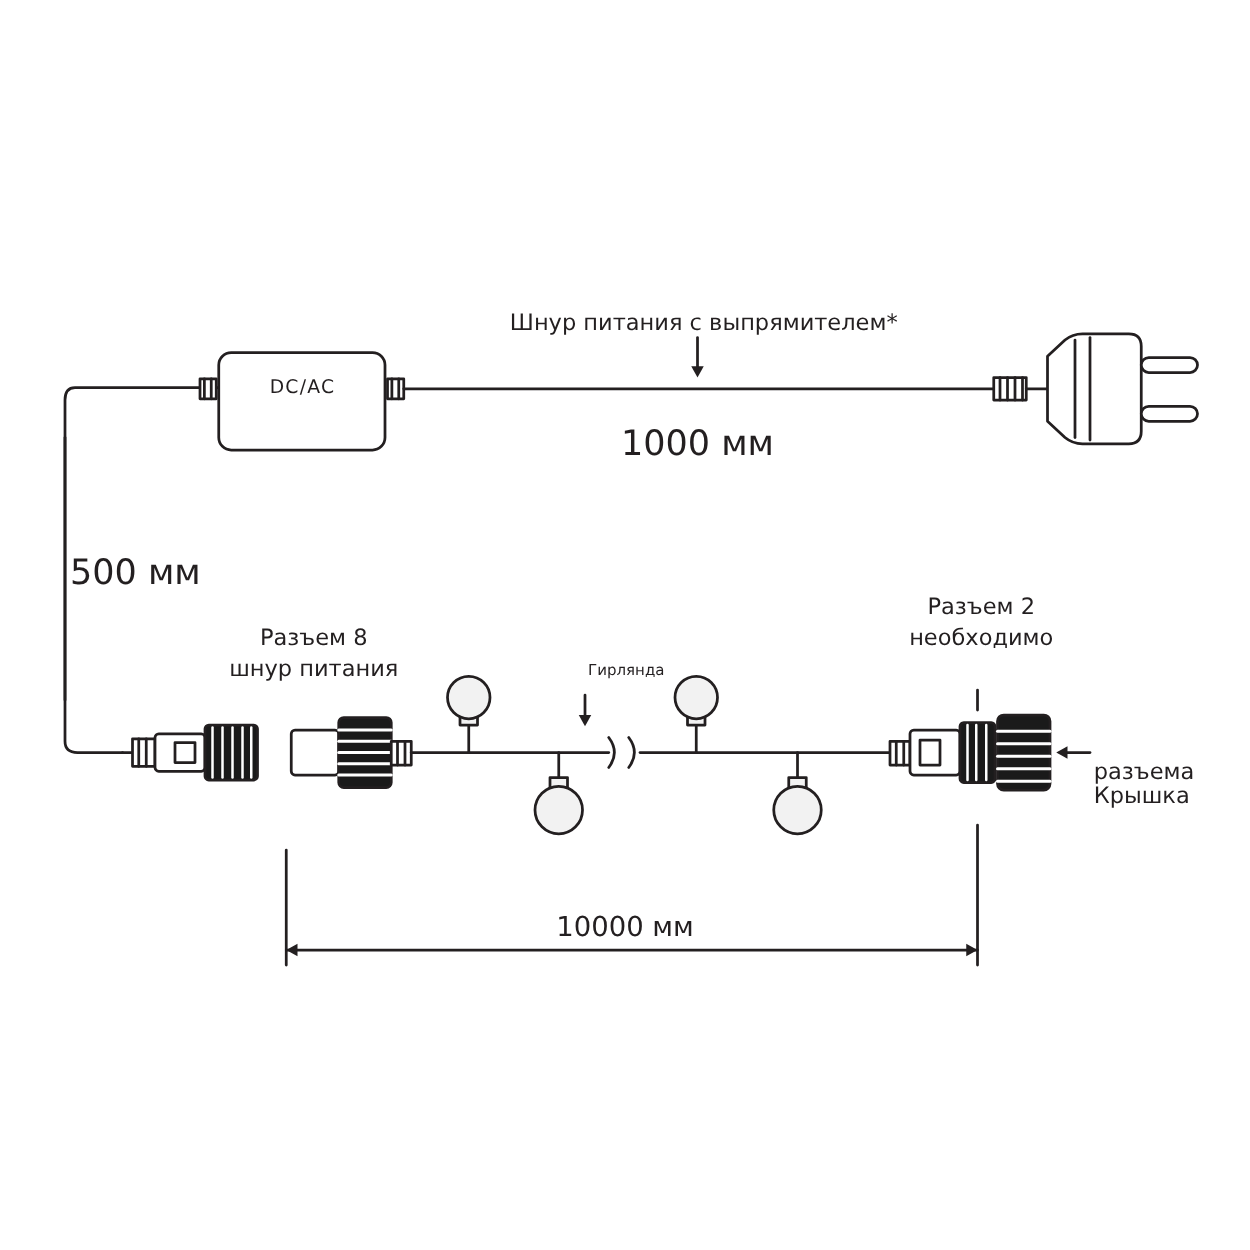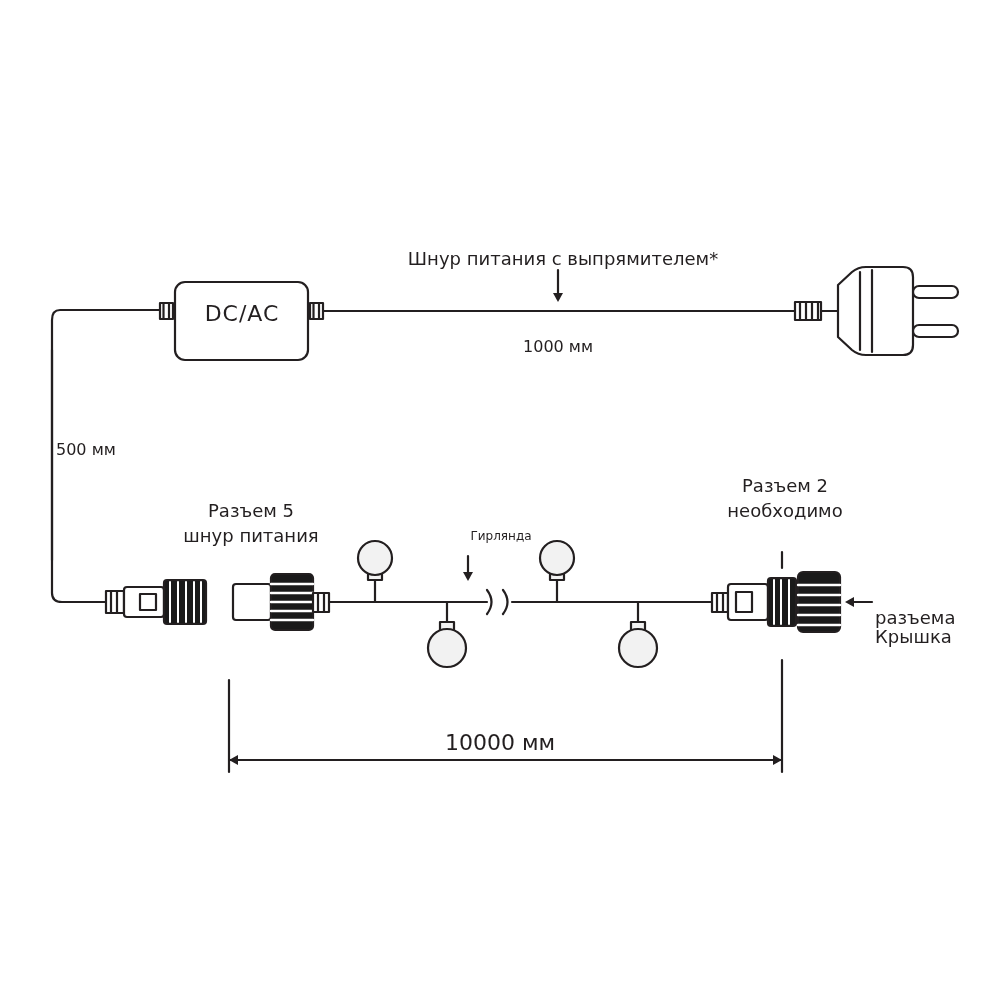--- a/index.html
+++ b/index.html
@@ -29,21 +29,21 @@
   .lbl {
     position: absolute;
     font-family: "DejaVu Sans", sans-serif;
     color: #231f20;
     white-space: nowrap;
     line-height: 1.28;
   }
   .lbl.center { transform: translateX(-50%); text-align: center; }
   .t-17 { font-size: 12px; margin-left: 33px; }
   .t-18 { font-size: 18px; }
-  .t-20 { font-size: 16px; }
+  .t-20 { font-size: 28px; }
   .footnote {
     position: absolute;
     left: 500px;
     top: 955px;
     transform: translateX(-50%);
     font-size: 17px;
     white-space: nowrap;
   }
 </style>
 </head>
@@ -207,23 +207,23 @@
       </g>
     </g>
   </svg>
 
   <div class="lbl t-18 center" style="left:563px; top:247px;">Шнур питания с выпрямителем*</div>
 
   <div class="lbl t-20 center" style="left:558px; top:337px;">1000 мм</div>
 
   <div class="lbl t-20" style="left:56px; top:440px;">500 мм</div>
 
-  <div class="lbl t-20 center" style="left:242px; top:300px; font-size:22px; letter-spacing:1px;">DC/AC</div>
-
-  <div class="lbl t-18 center" style="left:251px; top:499px;">Разъем 5</div>
+  <div class="lbl t-20 center" style="left:242px; top:300px; font-size:15px; letter-spacing:1px;">DC/AC</div>
+
+  <div class="lbl t-18 center" style="left:251px; top:499px;">Разъем 8</div>
   <div class="lbl t-18 center" style="left:251px; top:524px;">шнур питания</div>
 
   <div class="lbl t-17 center" style="left:468px; top:529px;">Гирлянда</div>
 
   <div class="lbl t-18 center" style="left:785px; top:474px;">Разъем 2</div>
   <div class="lbl t-18 center" style="left:785px; top:499px;">необходимо</div>
 
   <div class="lbl t-18" style="left:875px; top:581px;margin-top:44px;">Крышка</div>
   <div class="lbl t-18" style="left:875px; top:606px;">разъема</div>
 

